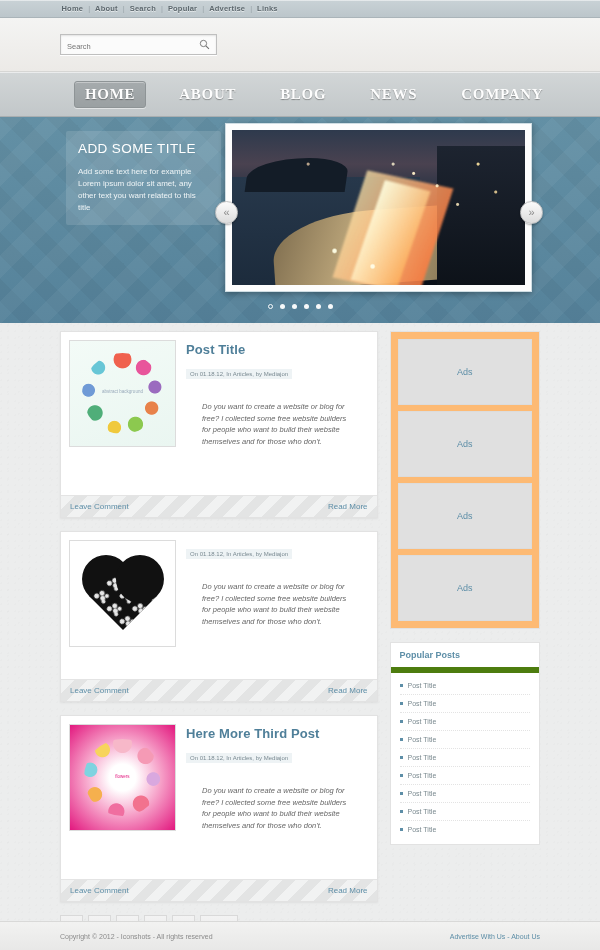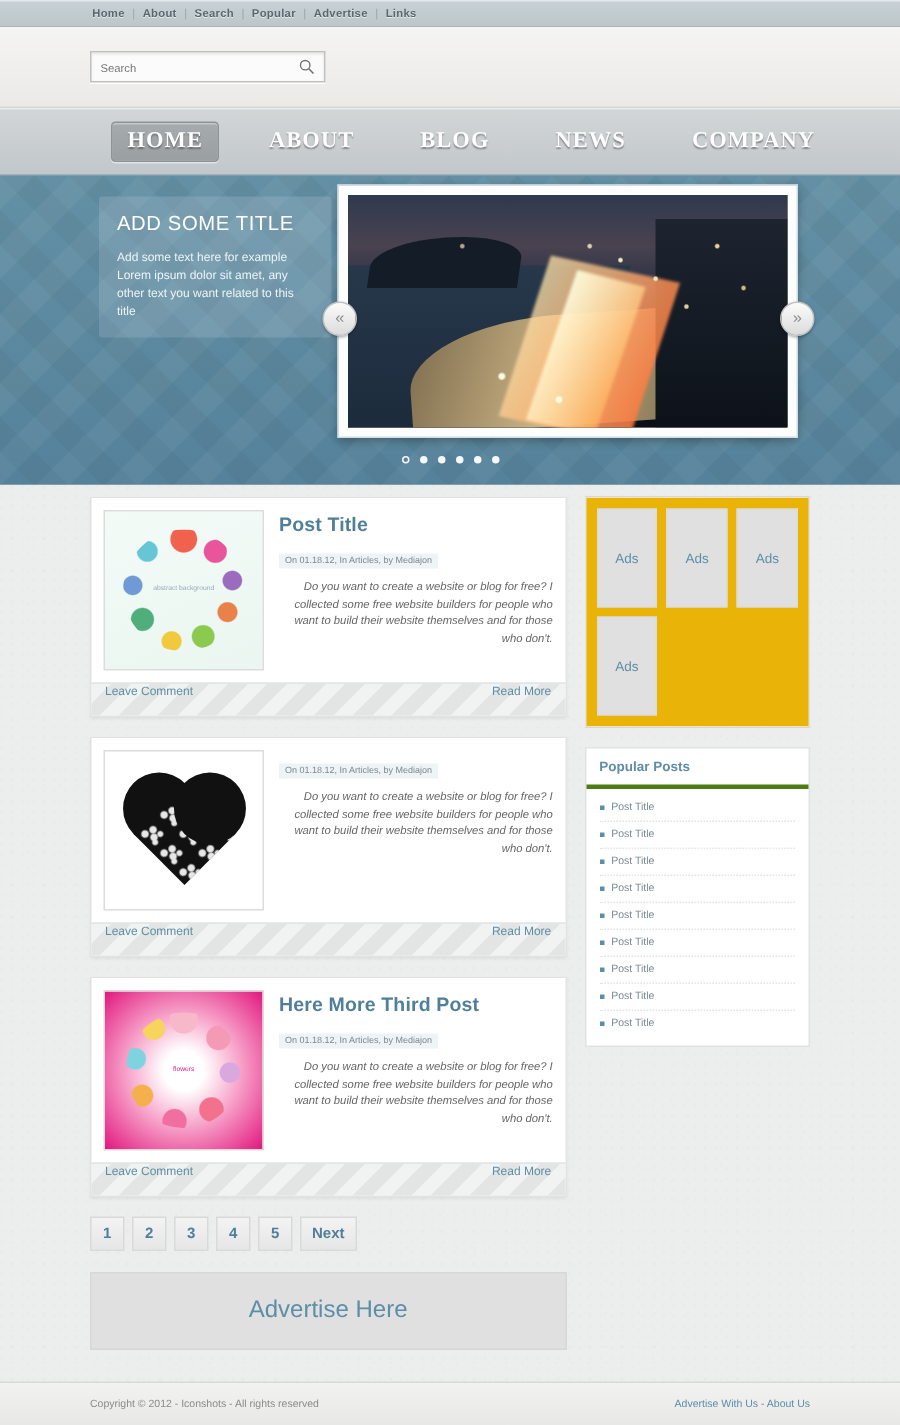--- a/index.html
+++ b/index.html
@@ -197,54 +197,55 @@
 
   .post-info{flex:1;min-width:0;padding-top:2px;}
   .post-title{
     margin:0 0 5px;font-size:13px;font-weight:bold;color:#4f7f99;
     font-family:"Liberation Sans",sans-serif;letter-spacing:.1px;
   }
   .post-meta{
     display:inline-block;font-size:6px;color:#7a8a92;background:#eef3f5;
     padding:2px 4px;margin-bottom:6px;
   }
-  .post-text{margin:0;font-size:7.5px;line-height:11.5px;color:#666;font-style:italic;text-align:right;}
+  .post-text{margin:16px;font-size:7.5px;line-height:11.5px;color:#666;font-style:italic;}
   .card-foot{
-    height:21px;display:flex;align-items:flex-start;justify-content:space-between;
+    height:21px;display:flex;align-items:center;justify-content:space-between;
     padding:0 9px;border-top:1px solid #e4e4e4;
     background:#e3e4e4;
     background-image:
       linear-gradient(135deg, rgba(255,255,255,.5) 25%, transparent 25%, transparent 50%, rgba(255,255,255,.5) 50%, rgba(255,255,255,.5) 75%, transparent 75%);
     background-size:26px 26px;
+    margin-top:24px;
   }
   .card-foot a{font-size:8px;color:#5d8ea7;text-decoration:none;}
 
   
   .pager{display:flex;gap:5px;margin:4px 0 14px;}
   .pg{
     min-width:23px;height:23px;box-sizing:border-box;
     display:flex;align-items:center;justify-content:center;
     background:linear-gradient(#f3f3f3,#e6e6e6);border:1px solid #d9d9d9;
     font-size:10px;font-weight:bold;color:#4f7f99;padding:0 7px;text-decoration:none;
   }
   .advertise{
     height:50px;display:flex;align-items:center;justify-content:center;
     background:#e0e0e0;border:1px solid #d7d7d7;color:#5d8ea7;font-size:16px;
   }
 
   
-  .ads-box{background:#eab308;border:1px solid #e2e2e2;padding:7px;display:grid;
-    grid-template-columns:1fr 1fr 1fr;gap:6px;margin-bottom:13px;}
+  .ads-box{background:#fdba74;border:1px solid #e2e2e2;padding:7px;display:grid;
+    grid-template-columns:1fr;gap:6px;margin-bottom:13px;}
   .ad{
     height:64px;background:#e0e0e0;border:1px solid #dcdcdc;
     display:flex;align-items:center;justify-content:center;font-size:9px;color:#5d8ea7;
   }
   .widget{background:#fff;border:1px solid #e2e2e2;margin-bottom:13px;}
   .widget-head{
-    padding:7px 9px;border-bottom:3px solid #4d7c0f;
+    padding:7px 9px;border-bottom:6px solid #4d7c0f;
     font-size:9px;font-weight:bold;color:#5d8ea7;
   }
   .widget ul{list-style:none;margin:0;padding:4px 9px 6px;}
   .widget li{
     display:flex;align-items:center;gap:5px;font-size:7px;color:#7b8a90;
     padding:5px 0;border-bottom:1px dotted #e3e3e3;
   }
   .widget li:last-child{border-bottom:0;}
   .bullet{width:3px;height:3px;background:#5d8ea7;flex:0 0 auto;}
 

